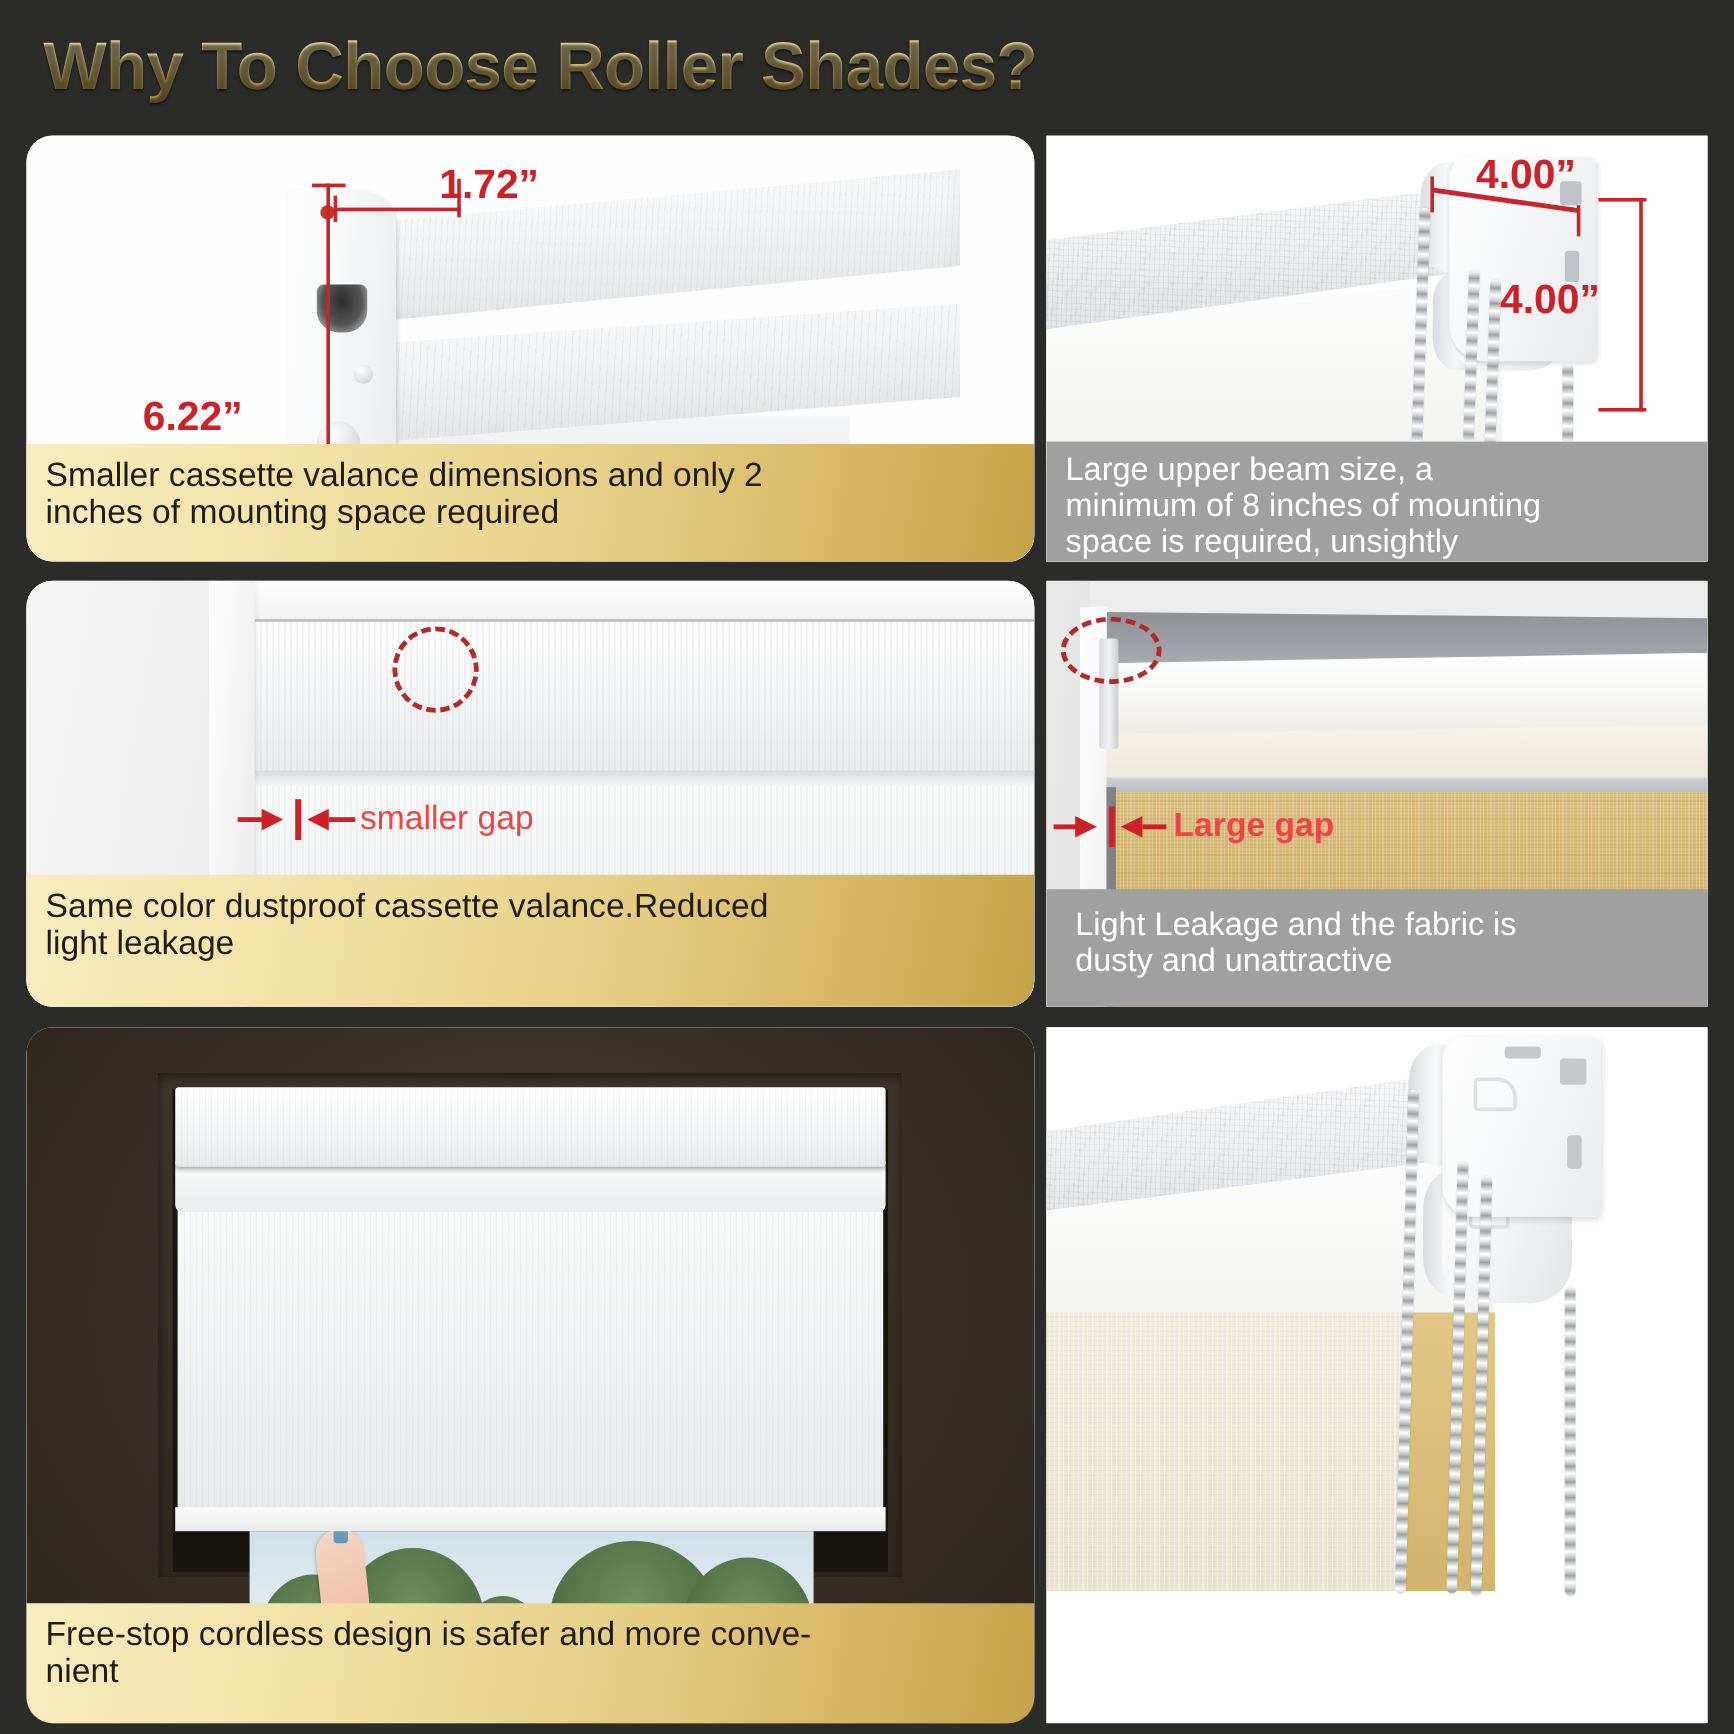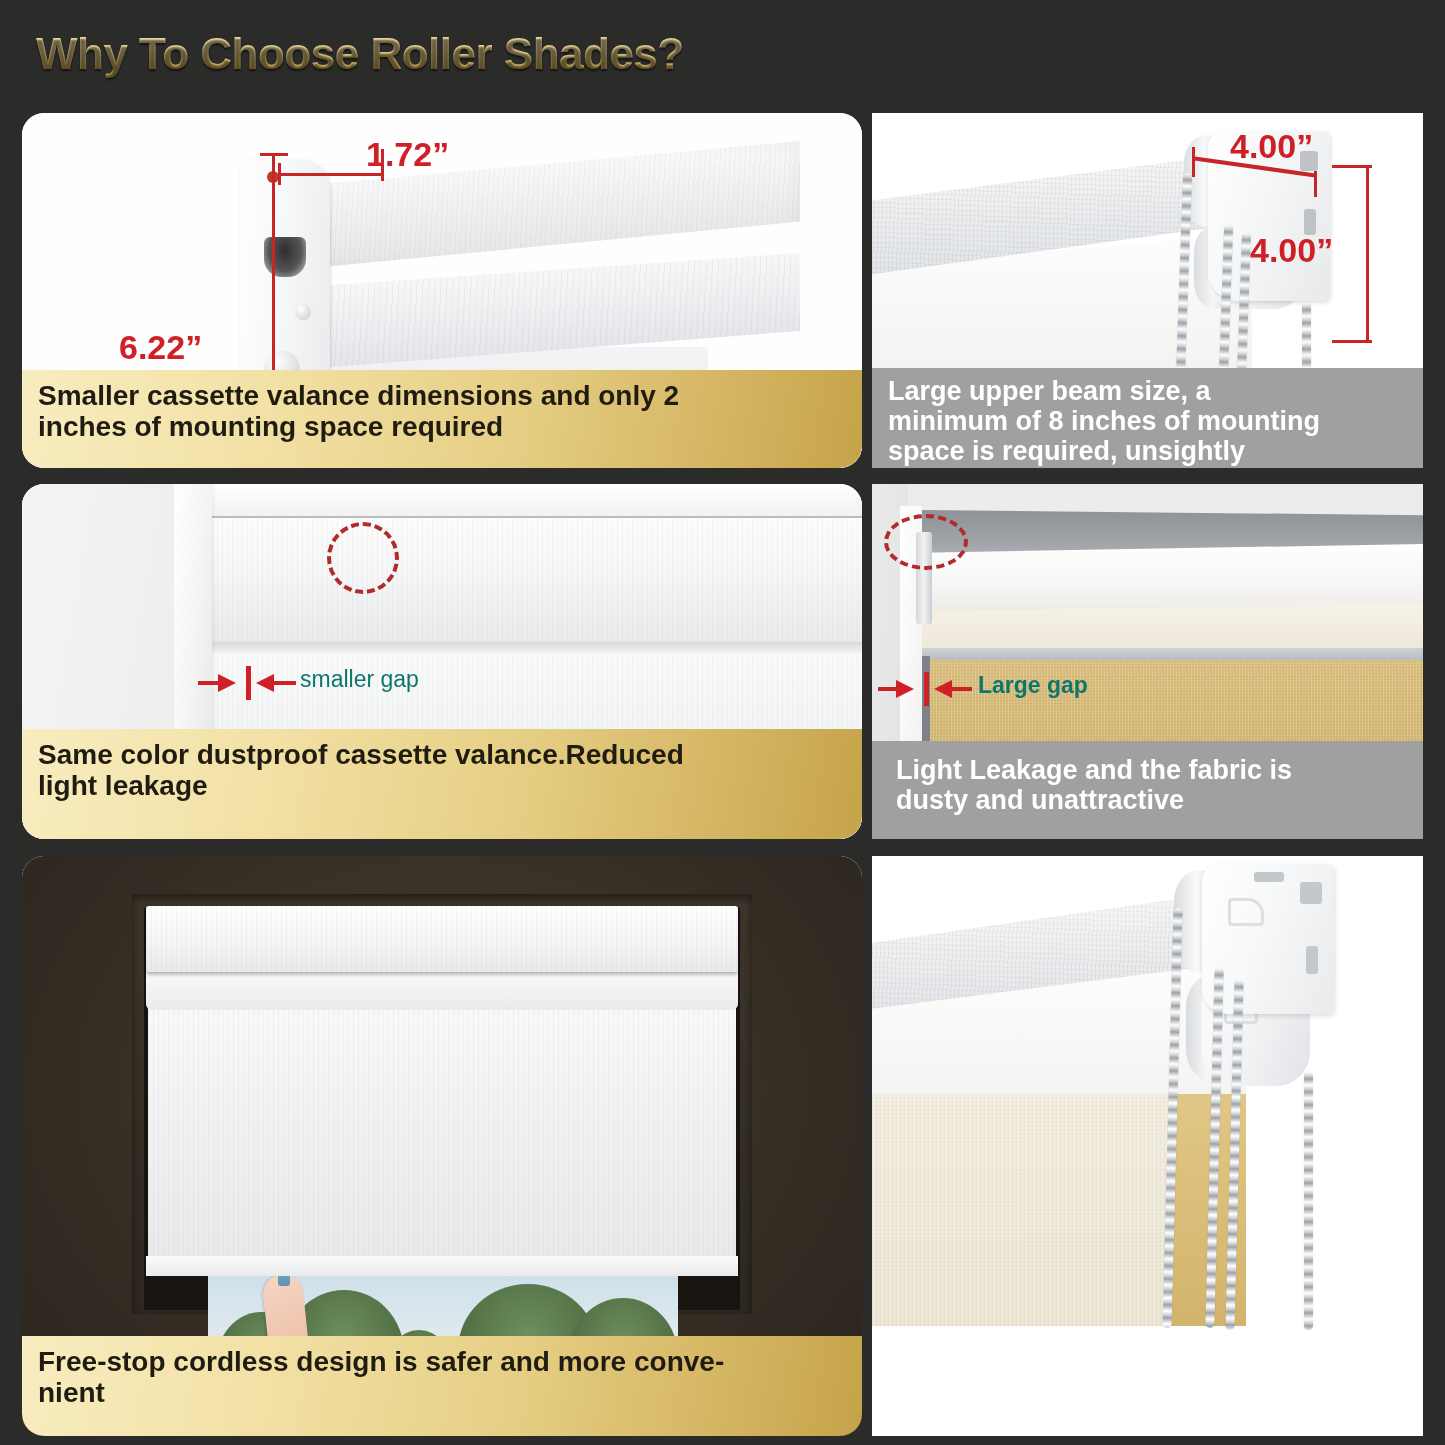--- a/index.html
+++ b/index.html
@@ -11,21 +11,21 @@
   }
 
   
   .title-bar {
     position: absolute; left: 0; top: 0;
     width: 1445px; height: 108px;
     display: flex; align-items: center;
   }
   .title-text {
     margin-left: 36px;
-    font-size: 44px;
+    font-size: 56px;
     font-weight: bold;
     letter-spacing: -0.5px;
     background: linear-gradient(180deg,#f6e6ae 0%,#e9d391 38%,#cdae5d 72%,#b8953f 100%);
     -webkit-background-clip: text;
     background-clip: text;
     color: #e3cb87;
     -webkit-text-fill-color: transparent;
     text-shadow: 0 2px 2px rgba(0,0,0,0.55);
   }
 
@@ -39,21 +39,21 @@
   .row1 { top: 5px;   height: 355px; }
   .row2 { top: 376px; height: 355px; }
   .row3 { top: 748px; height: 580px; }
 
   .panel-media { position: absolute; left: 0; top: 0; right: 0; bottom: 0; }
 
   
   .caption {
     position: absolute; left: 0; right: 0; bottom: 0;
     padding: 10px 14px 12px 16px;
-    font-weight: bold;
+    font-weight: normal;
     line-height: 1.12;
     white-space: pre-line;
   }
   .caption.gold {
     background: linear-gradient(100deg,#f6e9b6 0%,#f0dc9c 28%,#e2c madre 50%,#dcc071 72%,#c9a850 100%);
     background: linear-gradient(100deg,#f7ebbb 0%,#f1de9f 30%,#e4c d7b 55%, #d9bc6c 72%, #c6a44b 100%);
     background: linear-gradient(100deg,#f8edc0 0%,#f2e0a4 30%,#e6cf85 58%,#d8ba69 78%,#c5a349 100%);
     color: #201c12;
     font-size: 28px;
   }
@@ -224,21 +224,21 @@
   .dashcircle {
     position:absolute; border:4px dashed #b32a2a; border-radius:50%;
   }
   .arrow-r, .arrow-l {
     position:absolute; width:0; height:0;
     border-top:9px solid transparent; border-bottom:9px solid transparent;
   }
   .arrow-r { border-left:18px solid #cf2027; }
   .arrow-l { border-right:18px solid #cf2027; }
   .arrow-tail { position:absolute; height:4px; background:#cf2027; }
-  .gap-label { position:absolute; color:#0f766e; font-size:23px; white-space:nowrap; }
+  .gap-label { position:absolute; color:#ef4444; font-size:28px; white-space:nowrap; }
   .tick { position:absolute; width:5px; background:#cf2027; }
 
   
   .p4-bg { position:absolute; inset:0; background:#ececec; }
   .p4-wallL { position:absolute; left:0; top:0; width:36px; height:100%;
     background: linear-gradient(95deg,#eaeaea,#e2e2e2); }
   .p4-framevert {
     position:absolute; left:28px; top:22px; width:22px; bottom:0;
     background: linear-gradient(95deg,#ffffff,#efefef);
   }

